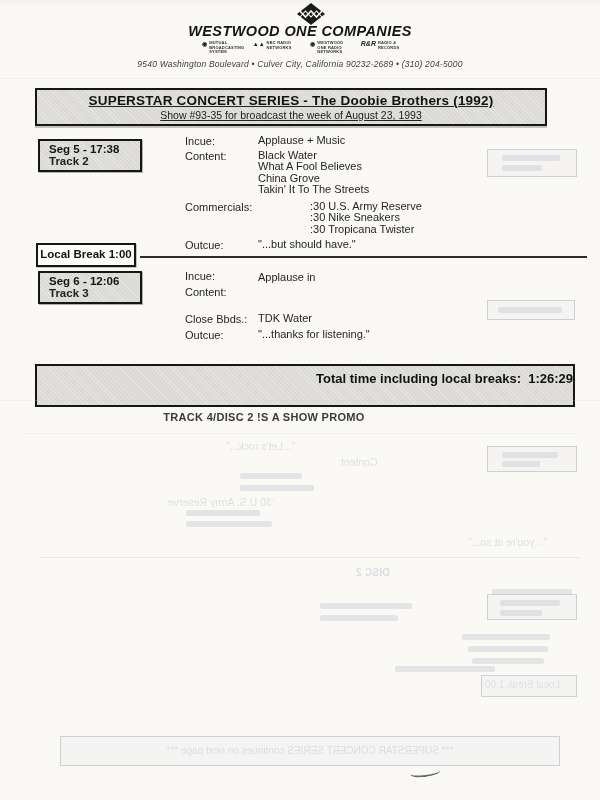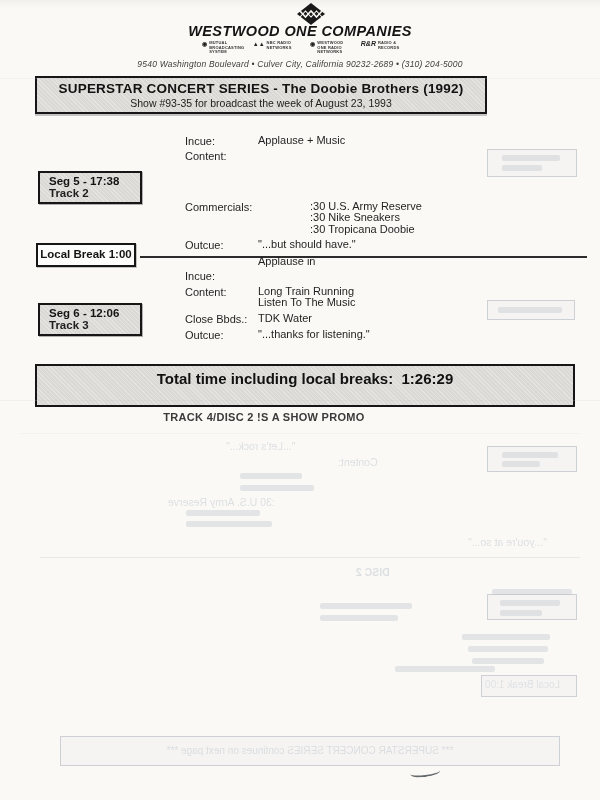--- a/index.html
+++ b/index.html
@@ -18,39 +18,39 @@
   .aff{display:flex;gap:2px;align-items:flex-start;}
   .aff .glyph{font-size:6px;line-height:6px;color:#222;font-weight:bold;}
   .aff .nm{font-size:4px;line-height:4.6px;width:34px;font-weight:bold;color:#333;
     text-transform:uppercase;letter-spacing:.2px;}
   .address{top:59px;left:0;width:600px;text-align:center;font-style:italic;
     font-size:8.5px;color:#3d3d3d;letter-spacing:.2px;}
   
   .graybox{background:#dad9d5;
     background-image:repeating-linear-gradient(45deg, rgba(255,255,255,.28) 0 1px, rgba(0,0,0,0) 1px 3px);
     border:2px solid #161616;box-sizing:border-box;}
-  .titlebar{left:35px;top:76px;width:452px;height:38px;text-align:center;
-    box-shadow:0 2px 0 rgba(40,40,40,.25);}
+  .titlebar{left:35px;top:88px;width:512px;height:38px;text-align:center;
+    box-shadow:0 2px 0 rgba(40,40,40,.25);text-decoration:underline;}
   .titlebar .t1{margin-top:3px;font-size:13.5px;font-weight:bold;color:#121212;letter-spacing:.2px;}
   .titlebar .t2{margin-top:1px;font-size:10.5px;color:#1c1c1c;}
   .seg-badge{left:38px;width:104px;height:33px;padding:2px 0 0 9px;
-    box-shadow:1px 1px 0 rgba(40,40,40,.35);margin-top:32px;}
+    box-shadow:1px 1px 0 rgba(40,40,40,.35);}
   .seg-badge .l1{font-size:11.5px;font-weight:bold;color:#141414;}
   .seg-badge .l2{font-size:11.5px;color:#1e1e1e;font-weight:bold;}
   .localbreak{left:36px;top:243px;width:100px;height:24px;background:#fdfdfc;
     border:2px solid #161616;box-sizing:border-box;text-align:center;
     font-size:11.5px;font-weight:bold;line-height:19px;color:#141414;
     box-shadow:1px 1px 0 rgba(40,40,40,.25);}
   .sep{left:140px;top:256px;width:447px;height:2px;background:#2c2c2c;}
   
   .lbl{left:185px;font-size:11px;color:#1f1f1f;}
   .val{left:258px;font-size:11px;color:#1f1f1f;line-height:11.3px;}
   .val.comm{left:310px;}
-  .totalbar{left:35px;top:364px;width:540px;height:43px;text-align:center;
-    font-size:15px;font-weight:bold;line-height:26px;color:#111;white-space:pre;}
+  .totalbar{left:35px;top:364px;width:540px;height:43px;text-align:right;
+    font-size:13px;font-weight:bold;line-height:26px;color:#111;white-space:pre;}
   .promo{top:411px;left:0;width:528px;text-align:center;font-size:11px;font-weight:bold;
     color:#3a3a3a;letter-spacing:.3px;}
   
   .bleed{position:absolute;transform:scaleX(-1);color:#c9ced4;opacity:.6;
     font-size:10.5px;white-space:nowrap;}
   .bbox{position:absolute;border:1px solid rgba(172,180,188,.55);
     background:rgba(231,233,236,.25);box-sizing:border-box;}
   .bbar{position:absolute;background:rgba(188,195,202,.38);height:6px;border-radius:2px;}
   .crease{position:absolute;background:rgba(200,202,205,.35);height:1px;}
   .penmark{position:absolute;left:410px;top:768px;width:30px;height:7px;
@@ -96,47 +96,49 @@
 
   <div class="abs graybox seg-badge" style="top:139px;">
     <div class="l1">Seg 5 - 17:38</div>
     <div class="l2">Track 2</div>
   </div>
 
   <div class="abs lbl" style="top:135px;">Incue:</div>
   <div class="abs val" style="top:135px;">Applause + Music</div>
 
   <div class="abs lbl" style="top:150px;">Content:</div>
+  <div class="abs val" style="top:150px;">
+    <div>Black Water</div>
+    <div>What A Fool Believes</div>
+    <div>China Grove</div>
+    <div>Takin' It To The Streets</div>
+  </div>
 
   <div class="abs lbl" style="top:201px;">Commercials:</div>
   <div class="abs val comm" style="top:201px;">
     <div>:30 U.S. Army Reserve</div>
     <div>:30 Nike Sneakers</div>
-    <div>:30 Tropicana Doobie</div>
+    <div>:30 Tropicana Twister</div>
   </div>
 
   <div class="abs lbl" style="top:239px;">Outcue:</div>
   <div class="abs val" style="top:239px;">"...but should have."</div>
 
   <div class="abs localbreak">Local Break 1:00</div>
   <div class="abs sep"></div>
 
   <div class="abs graybox seg-badge" style="top:271px;">
     <div class="l1">Seg 6 - 12:06</div>
     <div class="l2">Track 3</div>
   </div>
 
   <div class="abs lbl" style="top:270px;">Incue:</div>
-  <div class="abs val" style="top:256px;text-align:center;">Applause in</div>
+  <div class="abs val" style="top:272px;text-align:center;">Applause in</div>
 
   <div class="abs lbl" style="top:286px;">Content:</div>
-  <div class="abs val" style="top:286px;">
-    <div>Long Train Running</div>
-    <div>Listen To The Music</div>
-  </div>
 
   <div class="abs lbl" style="top:313px;">Close Bbds.:</div>
   <div class="abs val" style="top:313px;">TDK Water</div>
 
   <div class="abs lbl" style="top:329px;">Outcue:</div>
   <div class="abs val" style="top:329px;">"...thanks for listening."</div>
 
   <div class="abs graybox totalbar">Total time including local breaks:  1:26:29</div>
 
   <div class="abs promo">TRACK 4/DISC 2 !S A SHOW PROMO</div>

